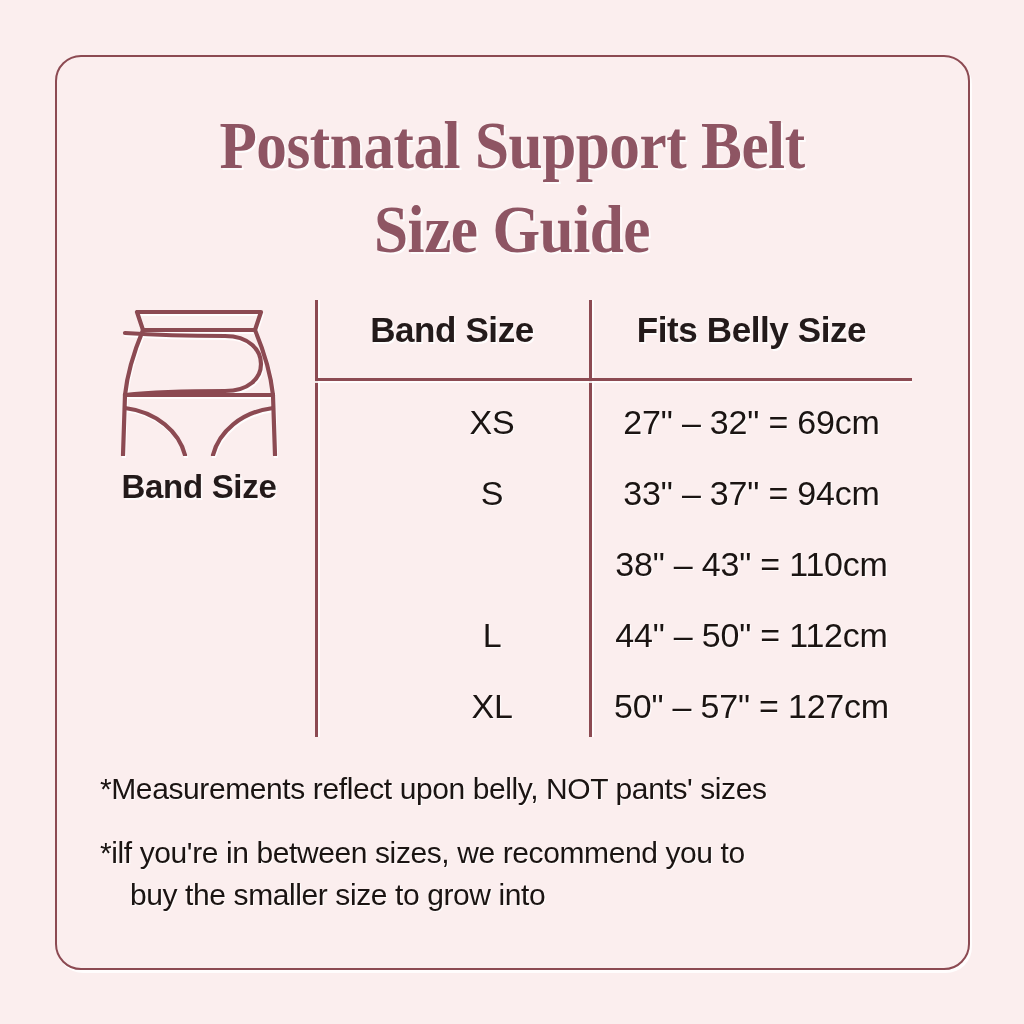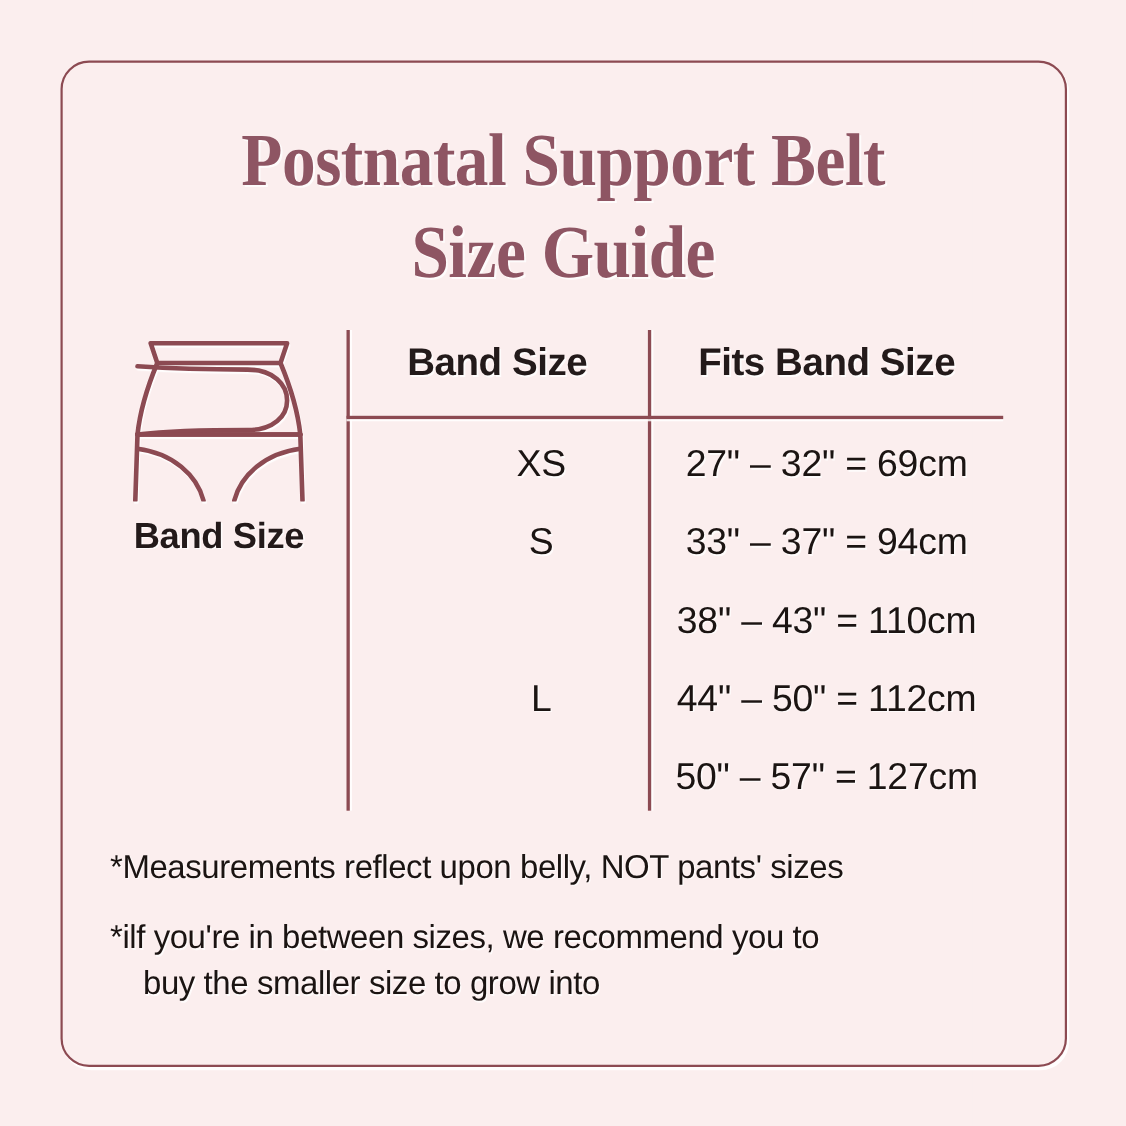--- a/index.html
+++ b/index.html
@@ -168,33 +168,34 @@
       </g>
     </svg>
     <div class="illu-label">Band Size</div>
   </div>
 
   <div class="vrule vrule-1"></div>
   <div class="vrule vrule-2"></div>
   <div class="hrule"></div>
 
   <div class="th th-band">Band Size</div>
-  <div class="th th-belly">Fits Band Size</div>
+  <div class="th th-belly">Fits Belly Size</div>
 
   <div class="cell cell-size" style="top:403px">XS</div>
   <div class="cell cell-fits" style="top:403px">27" – 32" = 69cm</div>
 
   <div class="cell cell-size" style="top:474px">S</div>
   <div class="cell cell-fits" style="top:474px">33" – 37" = 94cm</div>
 
   <div class="cell cell-fits" style="top:545px">38" – 43" = 110cm</div>
 
   <div class="cell cell-size" style="top:616px">L</div>
   <div class="cell cell-fits" style="top:616px">44" – 50" = 112cm</div>
 
+  <div class="cell cell-size" style="top:687px">XL</div>
   <div class="cell cell-fits" style="top:687px">50" – 57" = 127cm</div>
 
   <div class="note note-2">
     <span>*ilf you're in between sizes, we recommend you to</span>
     <span class="ind">buy the smaller size to grow into</span>
   </div>
   <div class="note note-1">*Measurements reflect upon belly, NOT pants' sizes</div>
 
 </div>
 

